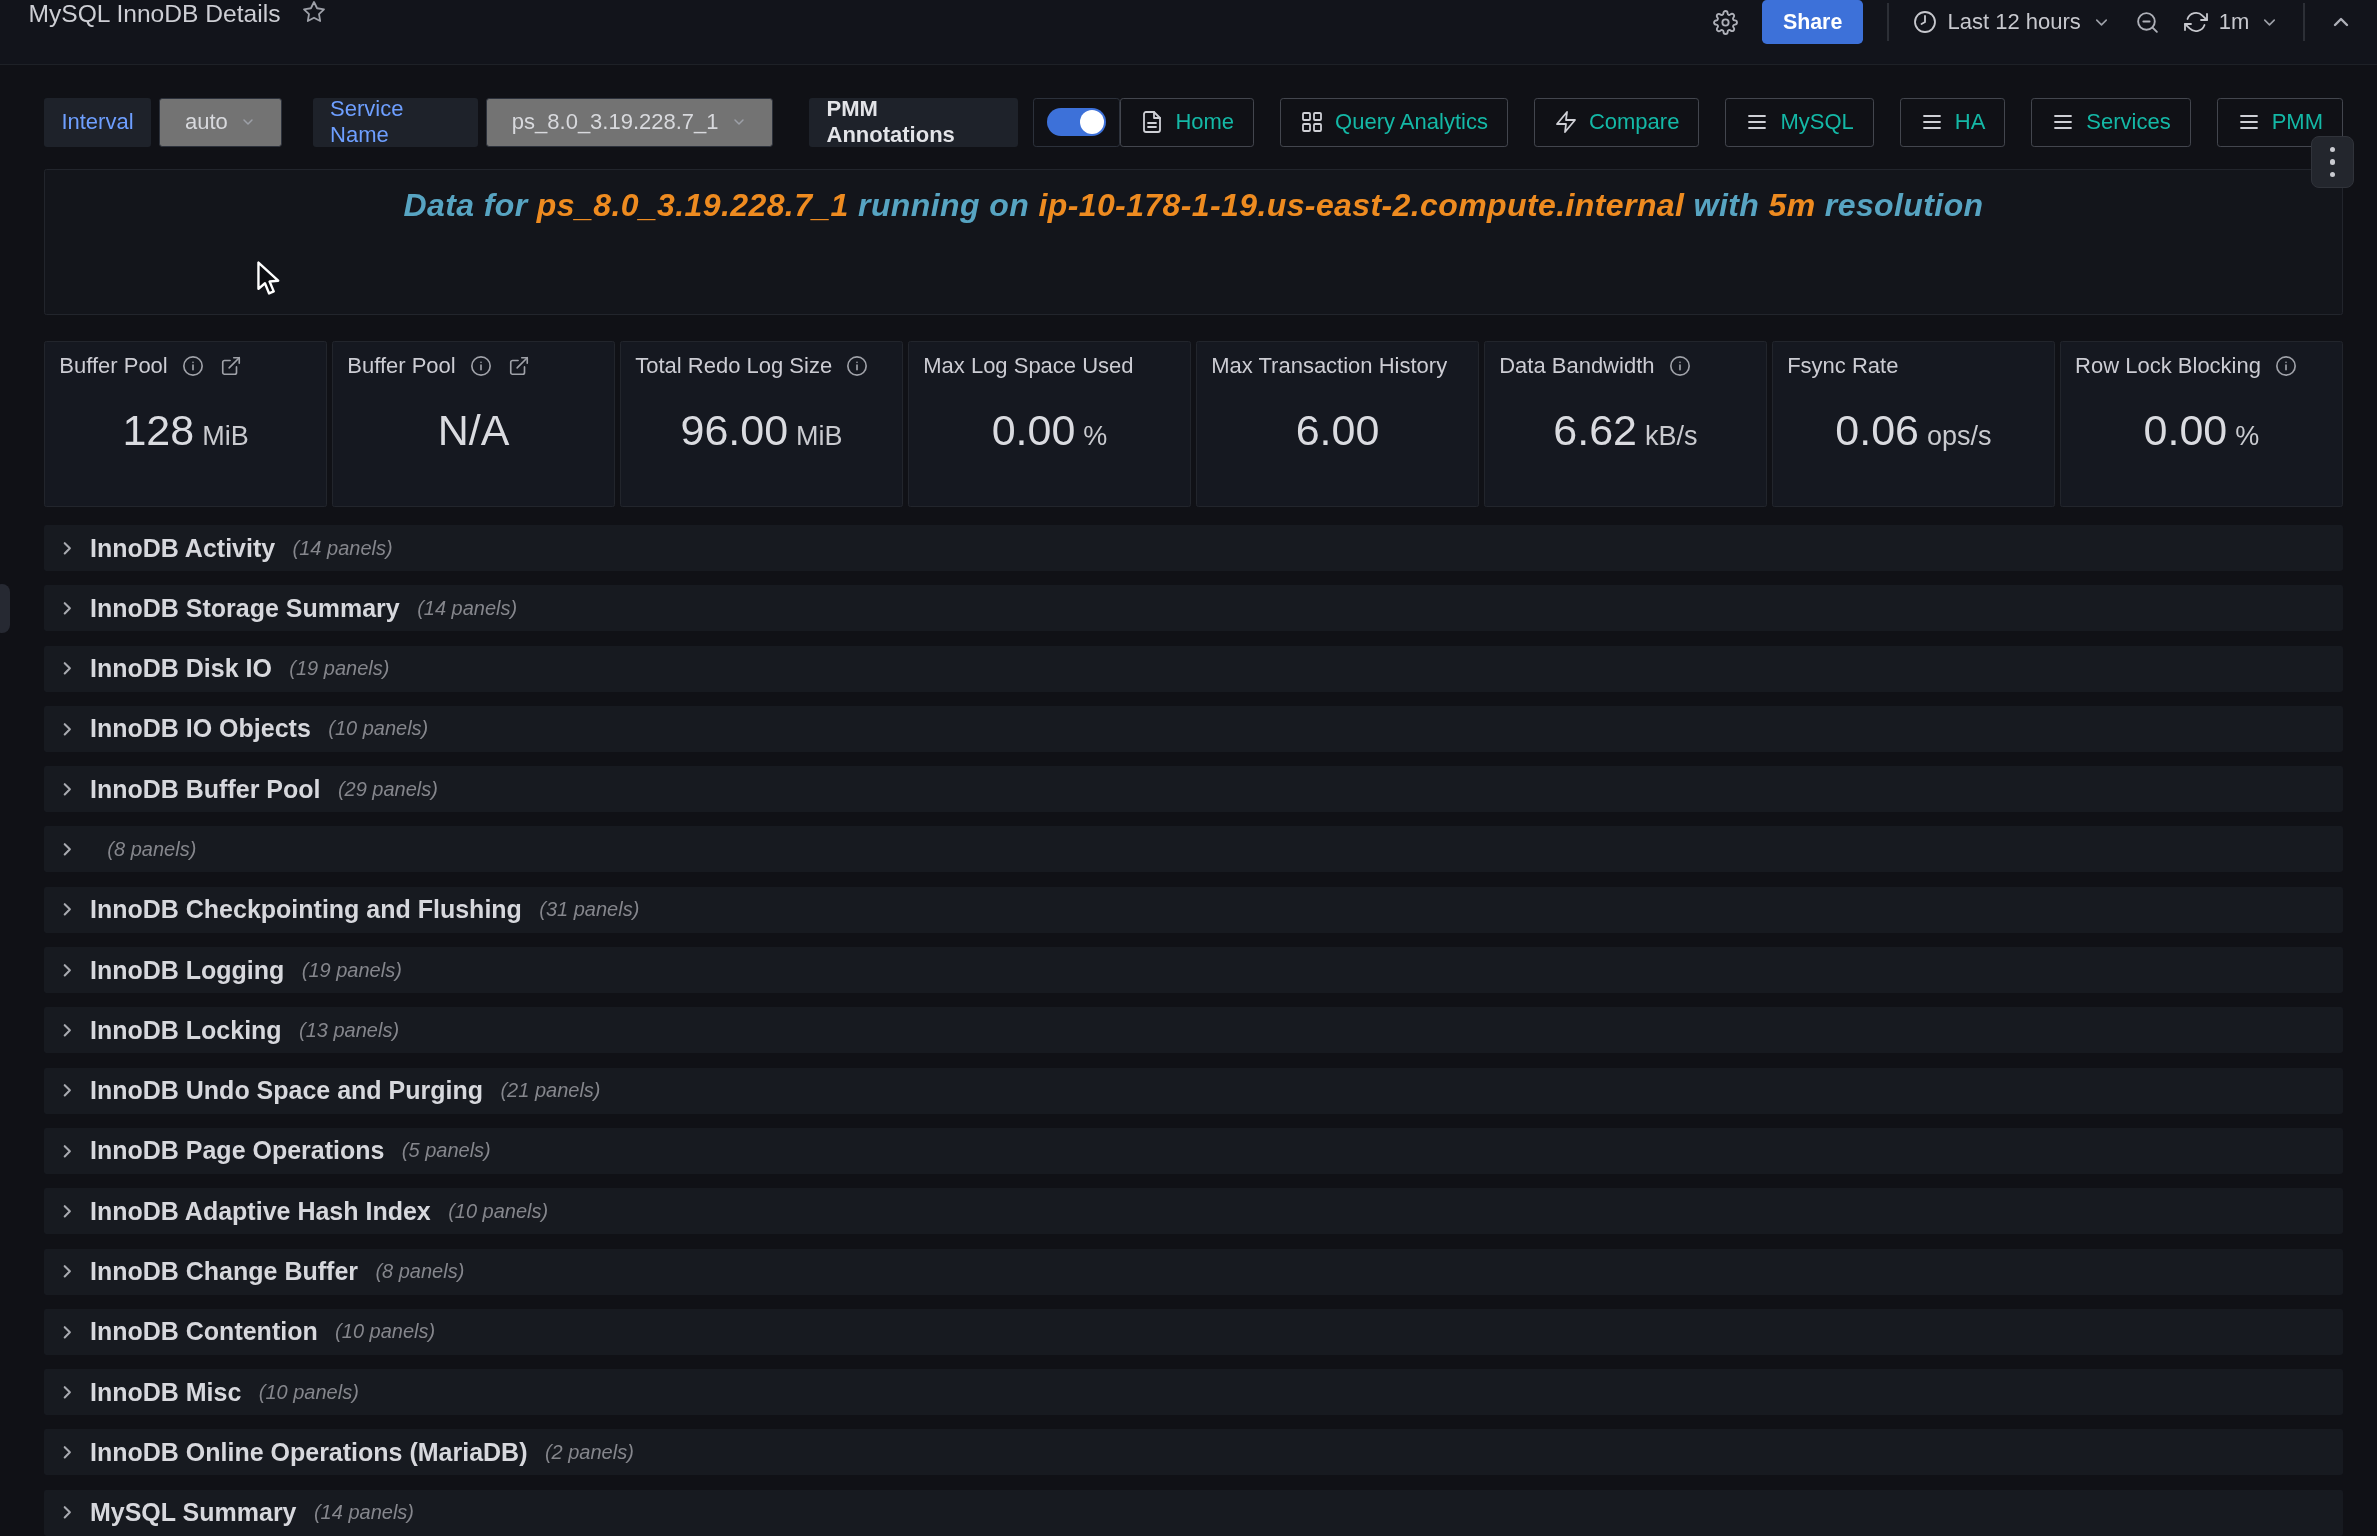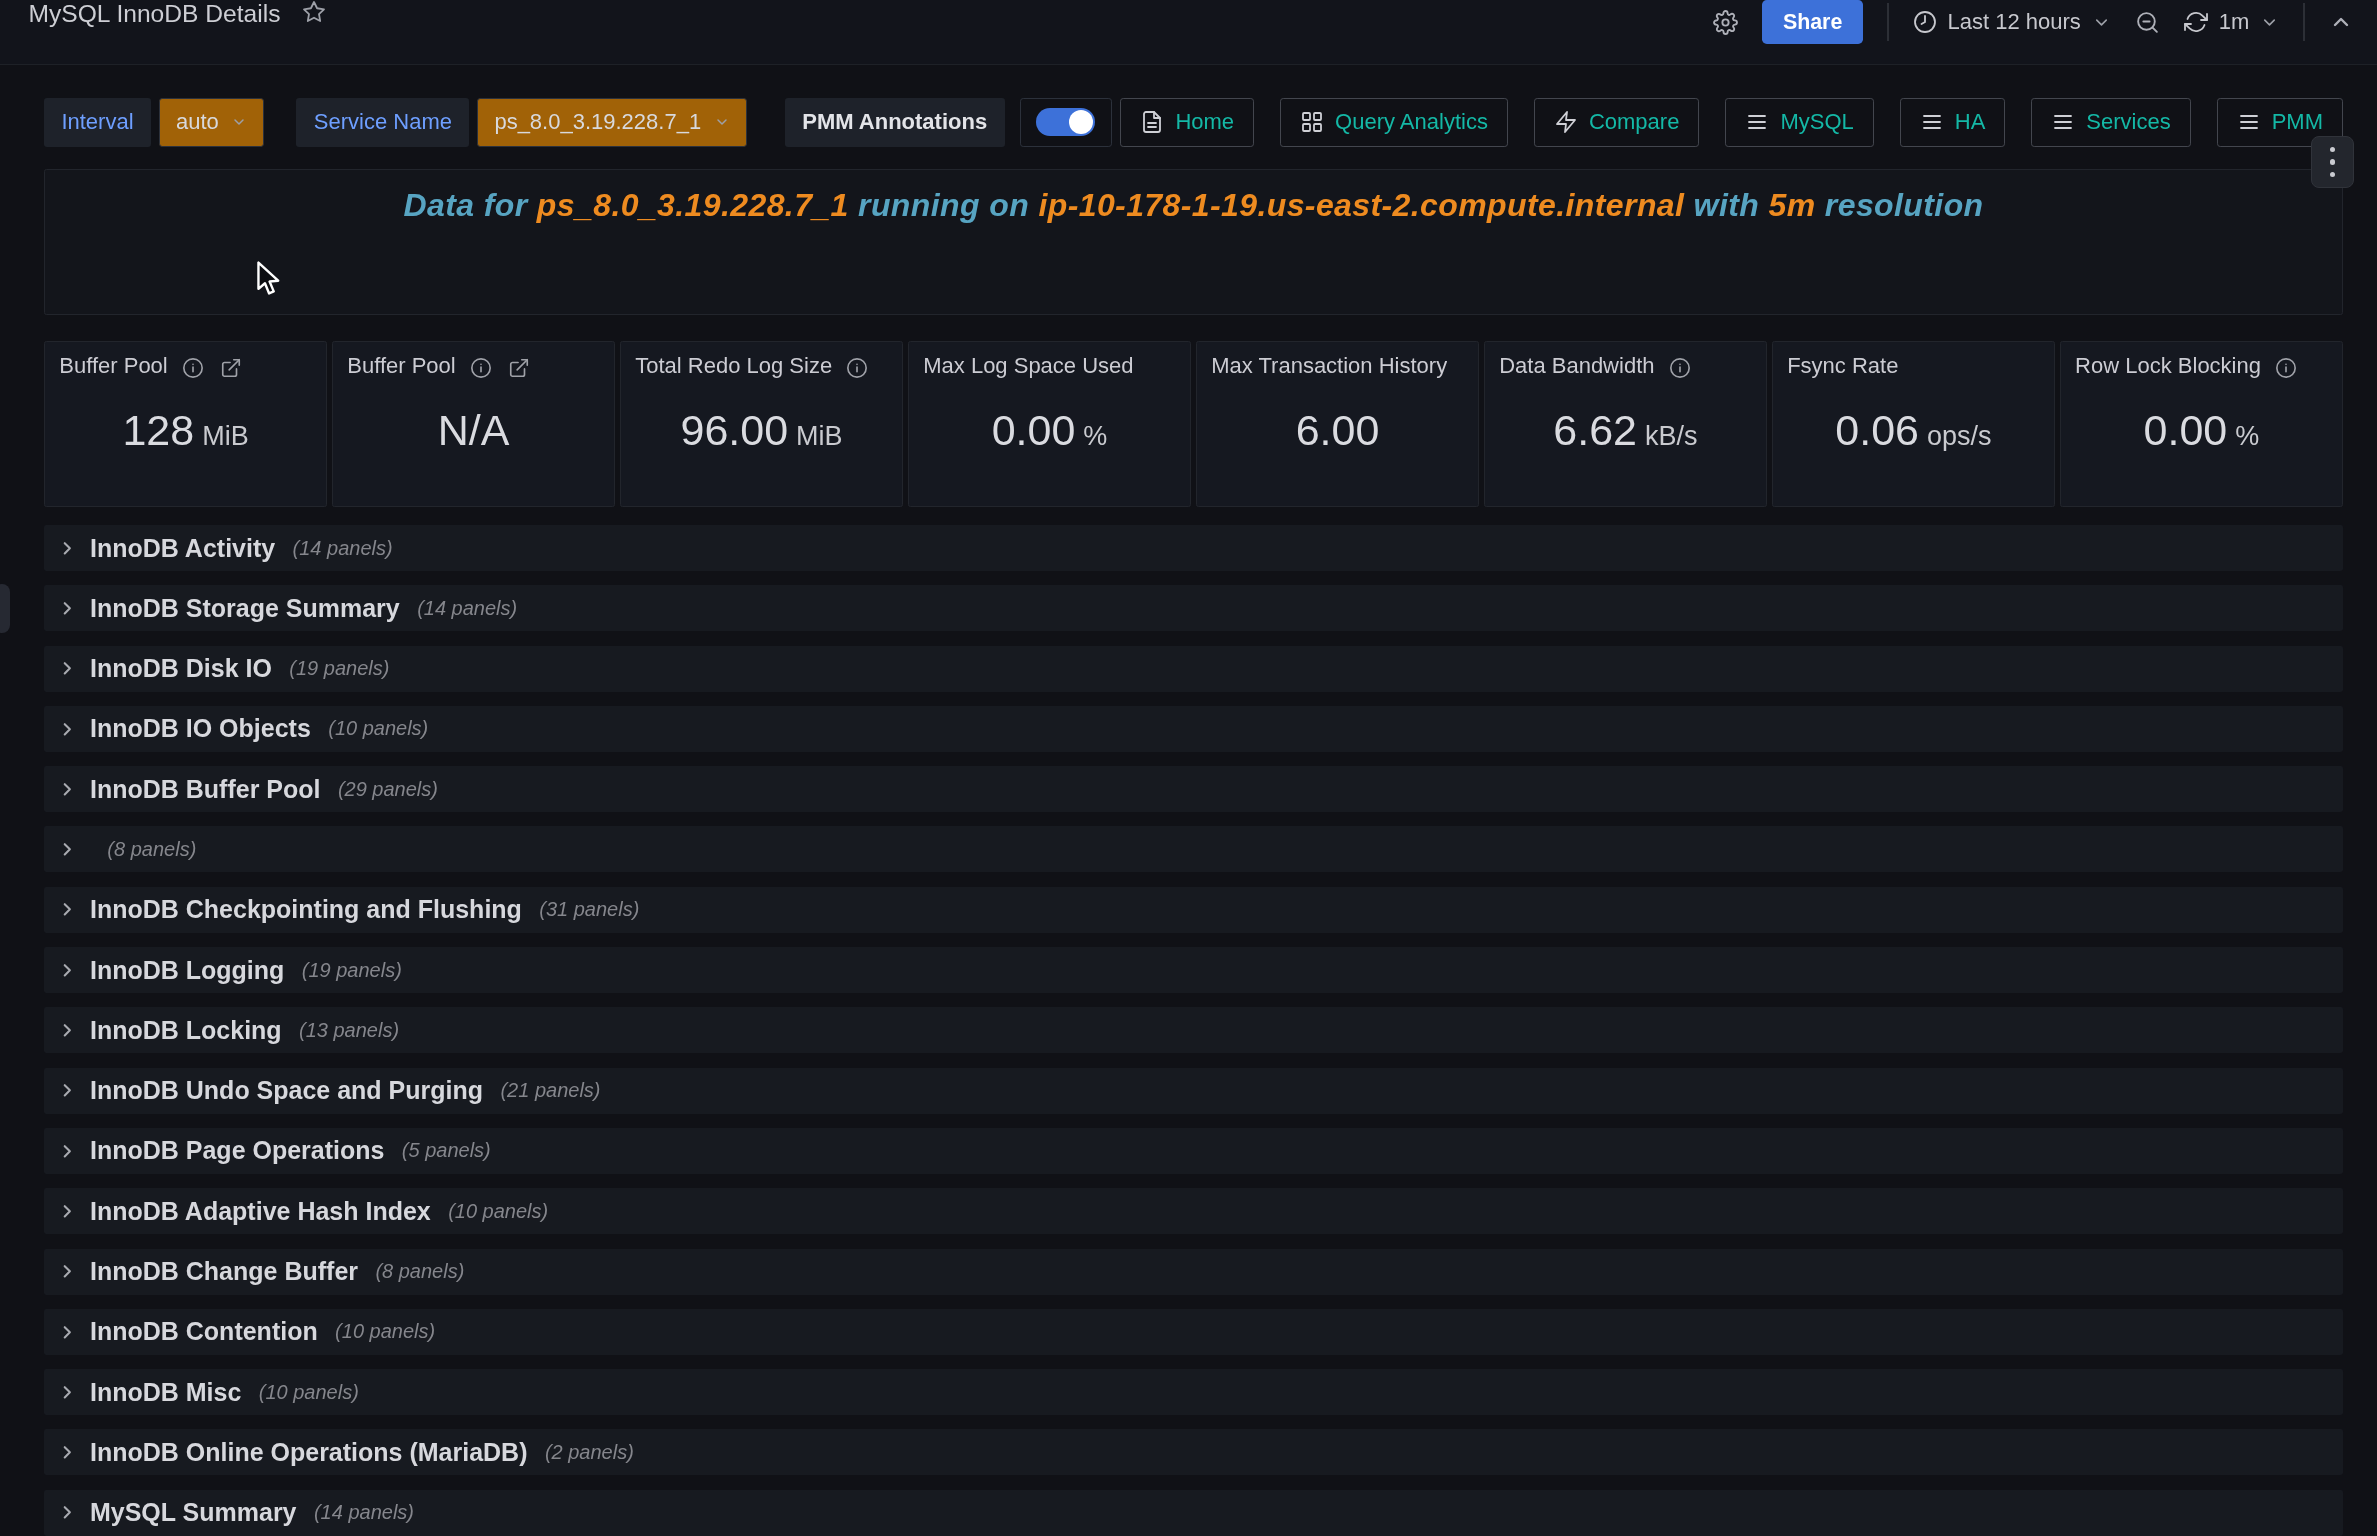--- a/index.html
+++ b/index.html
@@ -21,22 +21,22 @@
   .time-picker, .refresh-group { display:flex; align-items:center; gap:11px;
                color:#c7c8ce; font-size:22px; font-weight:500; cursor:pointer; }
   .chev { color:#9da0a8; }
 
   
   .toolbar { position:absolute; left:44px; top:89px; width:2299px; height:66px;
              display:flex; align-items:center; }
   .chip { height:49px; display:flex; align-items:center; padding:0 17.4px;
           background:#1e222a; border-radius:3.2px; font-size:22px; }
   .chip.lbl { color:#6e9fff; font-weight:500; }
-  .valbox { height:49px; display:flex; align-items:center; gap:12.7px; padding:0 16px;
-            margin-left:8px; background:#a16207; border:1.6px solid #2c313b;
+  .valbox { height:49px; display:flex; align-items:center; gap:12.7px; padding:0 25px;
+            margin-left:8px; background:#737373; border:1.6px solid #2c313b;
             border-radius:3.2px; font-size:22px; color:#d8d9dd; cursor:pointer; }
   .gap40 { width:32px; } .gap48 { width:38px; }
   .toggle-box { height:49px; width:92px; margin-left:15px; border:1.6px solid #2c313b;
                 border-radius:3.2px; display:flex; align-items:center; justify-content:center;
                 cursor:pointer; }
   .toggle-pill { width:59px; height:28.5px; background:#3d71d9; border-radius:14.3px; position:relative; }
   .toggle-knob { position:absolute; right:2.4px; top:2.4px; width:24px; height:24px;
                  background:#fff; border-radius:50%; }
   .tb-buttons { margin-left:auto; display:flex; gap:26px; }
   .tb-btn { height:49px; display:flex; align-items:center; gap:11px; padding:0 19px;
@@ -55,21 +55,21 @@
                background:#23262d; border:1.6px solid #30333a; border-radius:8px;
                display:flex; flex-direction:column; align-items:center; justify-content:center;
                gap:7.1px; cursor:pointer; }
   .kebab-btn i { width:5.5px; height:5.5px; border-radius:50%; background:#c9cad0; }
 
   
   .stats { position:absolute; left:44px; top:341px; width:2299px; height:166px;
            display:grid; grid-template-columns:repeat(8,1fr); gap:4.8px; }
   .stat { background:#151820; border:1.6px solid #22252c; border-radius:2.4px;
           padding:11px 14.3px 8px 14.3px; display:flex; flex-direction:column; overflow:hidden; }
-  .stat-hd { display:flex; align-items:flex-end; min-width:0; color:#ccccd3; }
+  .stat-hd { display:flex; align-items:center; min-width:0; color:#ccccd3; }
   .stat-title { font-size:22px; white-space:nowrap; overflow:hidden; flex-shrink:1; }
   .stat-ics { display:flex; align-items:center; gap:16px; margin-left:14.3px; color:#9fa1a8; flex-shrink:0; }
   .stat-val { flex:1; display:flex; align-items:baseline; justify-content:center;
               padding-top:27px; gap:8px; }
   .stat-num { font-size:43px; font-weight:500; color:#dadbe0; }
   .stat-unit { font-size:27px; font-weight:500; color:#c9cacf; }
 
   
   .rows { position:absolute; left:44px; top:525px; width:2299px; }
   .rowbar { height:46px; margin-bottom:14.3px; background:#171a20; border-radius:2.4px;

